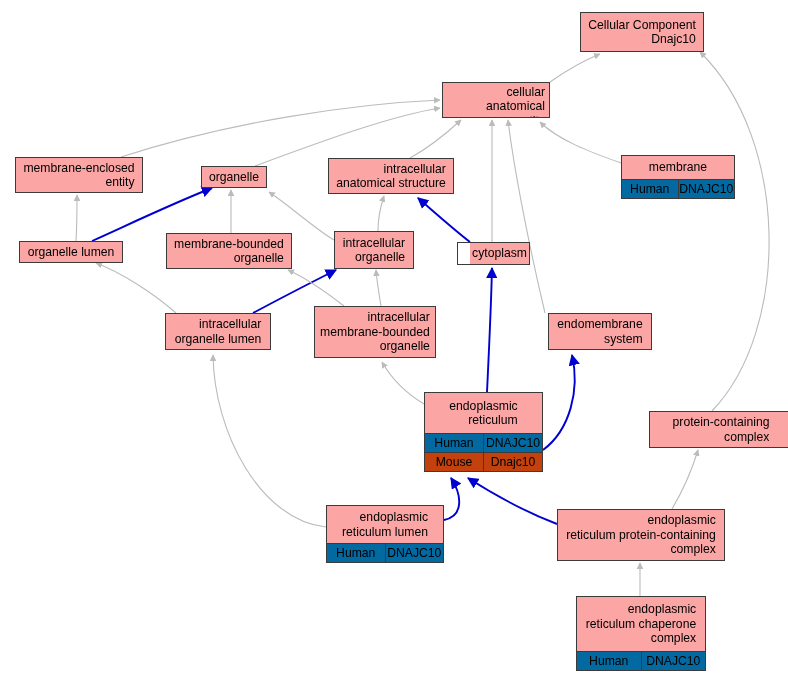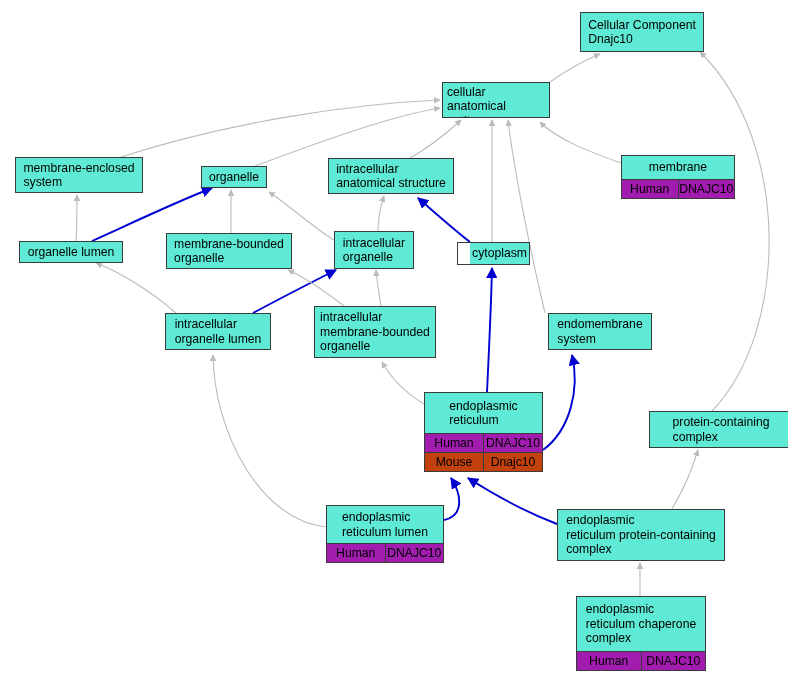--- a/index.html
+++ b/index.html
@@ -31,27 +31,27 @@
     background: #ffffff;
     display: flex;
     flex-direction: column;
     overflow: hidden;
   }
   .go-node-label {
     flex: 1 1 auto;
     display: flex;
     align-items: center;
     justify-content: center;
-    text-align: left;
+    text-align: right;
     font-size: 12.2px;
     color: #000000;
     line-height: 1.18;
     padding: 2px 4px;
     white-space: pre-line;
-    background: #5eead4;
+    background: #fca5a5;
   }
   .go-anno-row {
     display: flex;
     flex-direction: row;
     border-top: 1.4px solid #3b3b3b;
     height: 18px;
     flex: 0 0 18px;
   }
   .go-anno-cell {
     flex: 1 1 0;
@@ -60,21 +60,21 @@
     justify-content: center;
     font-size: 12.2px;
     color: #000000;
     line-height: 1;
     overflow: hidden;
     white-space: nowrap;
   }
   .go-anno-cell.species {
     border-right: 1.4px solid #3b3b3b;
   }
-  .anno-human { background: #a21caf; }
+  .anno-human { background: #0369a1; }
   .anno-mouse { background: #c2410c; }
 </style>
 </head>
 <body>
 
 <div id="graph-canvas">
 
   <svg id="edge-layer" viewBox="0 0 788 683" xmlns="http://www.w3.org/2000/svg">
     <defs>
       <marker id="arrow-isa" viewBox="0 0 10 10" refX="9" refY="5" markerWidth="6" markerHeight="6" orient="auto-start-reverse">
@@ -118,21 +118,21 @@
       <div class="go-node" style="left: 580px; top: 12px; width: 124px; height: 40px;">
         <div class="go-node-label">Cellular Component
 Dnajc10</div>
       </div>
       <div class="go-node" style="left: 442px; top: 82px; width: 108px; height: 36px;">
         <div class="go-node-label">cellular anatomical
 entity</div>
       </div>
       <div class="go-node" style="left: 15px; top: 157px; width: 128px; height: 36px;">
         <div class="go-node-label">membrane-enclosed
-system</div>
+entity</div>
       </div>
       <div class="go-node" style="left: 201px; top: 166px; width: 66px; height: 22px;">
         <div class="go-node-label">organelle</div>
       </div>
       <div class="go-node" style="left: 328px; top: 158px; width: 126px; height: 36px;">
         <div class="go-node-label">intracellular
 anatomical structure</div>
       </div>
       <div class="go-node" style="left: 621px; top: 155px; width: 114px; height: 44px;">
         <div class="go-node-label">membrane</div>

